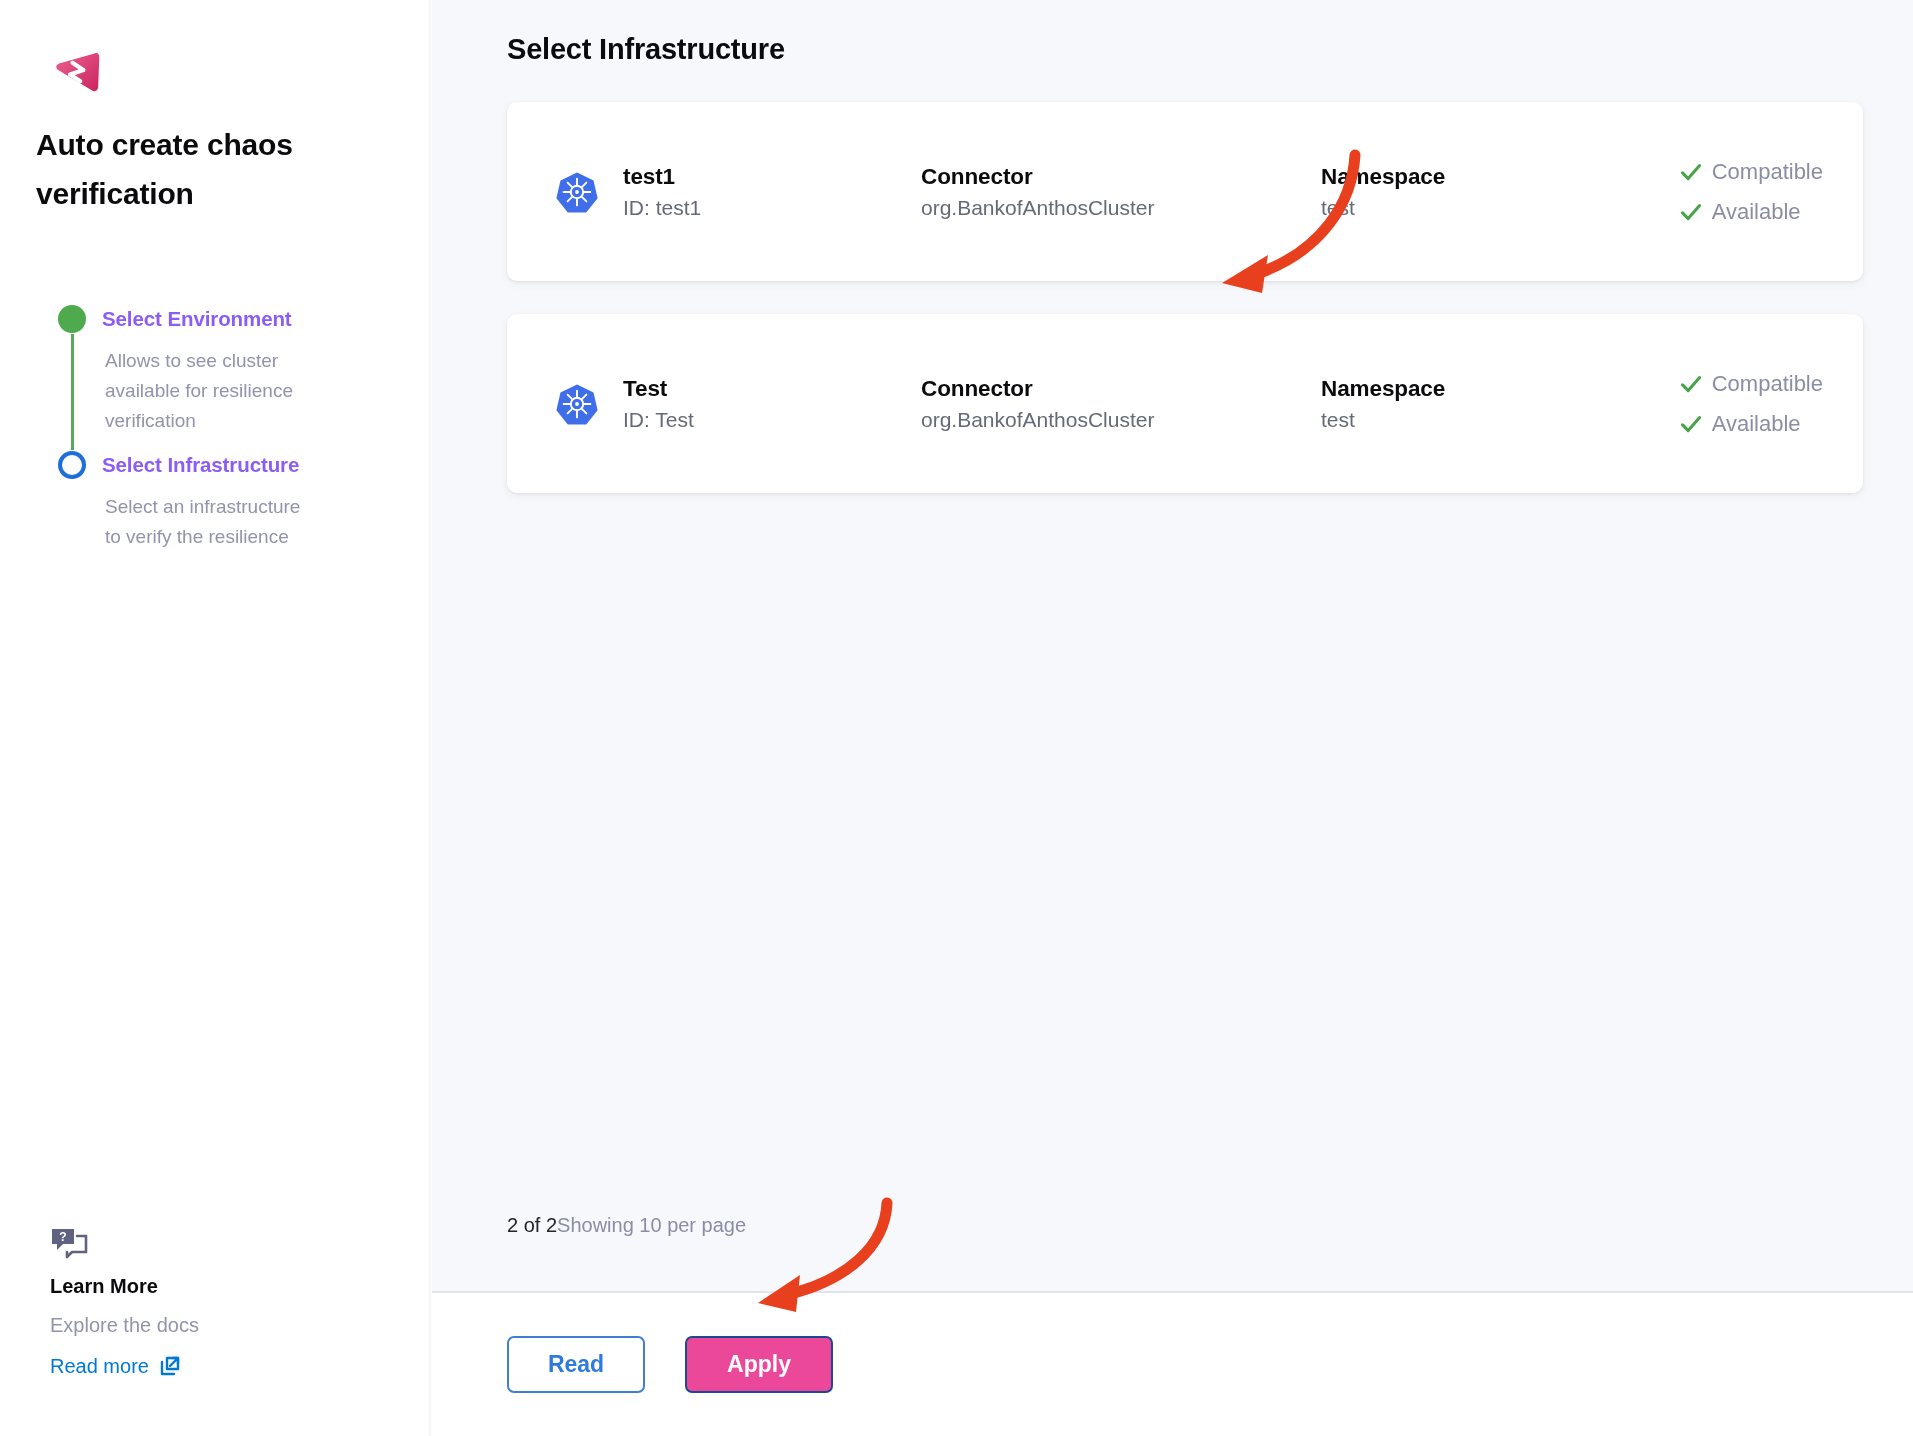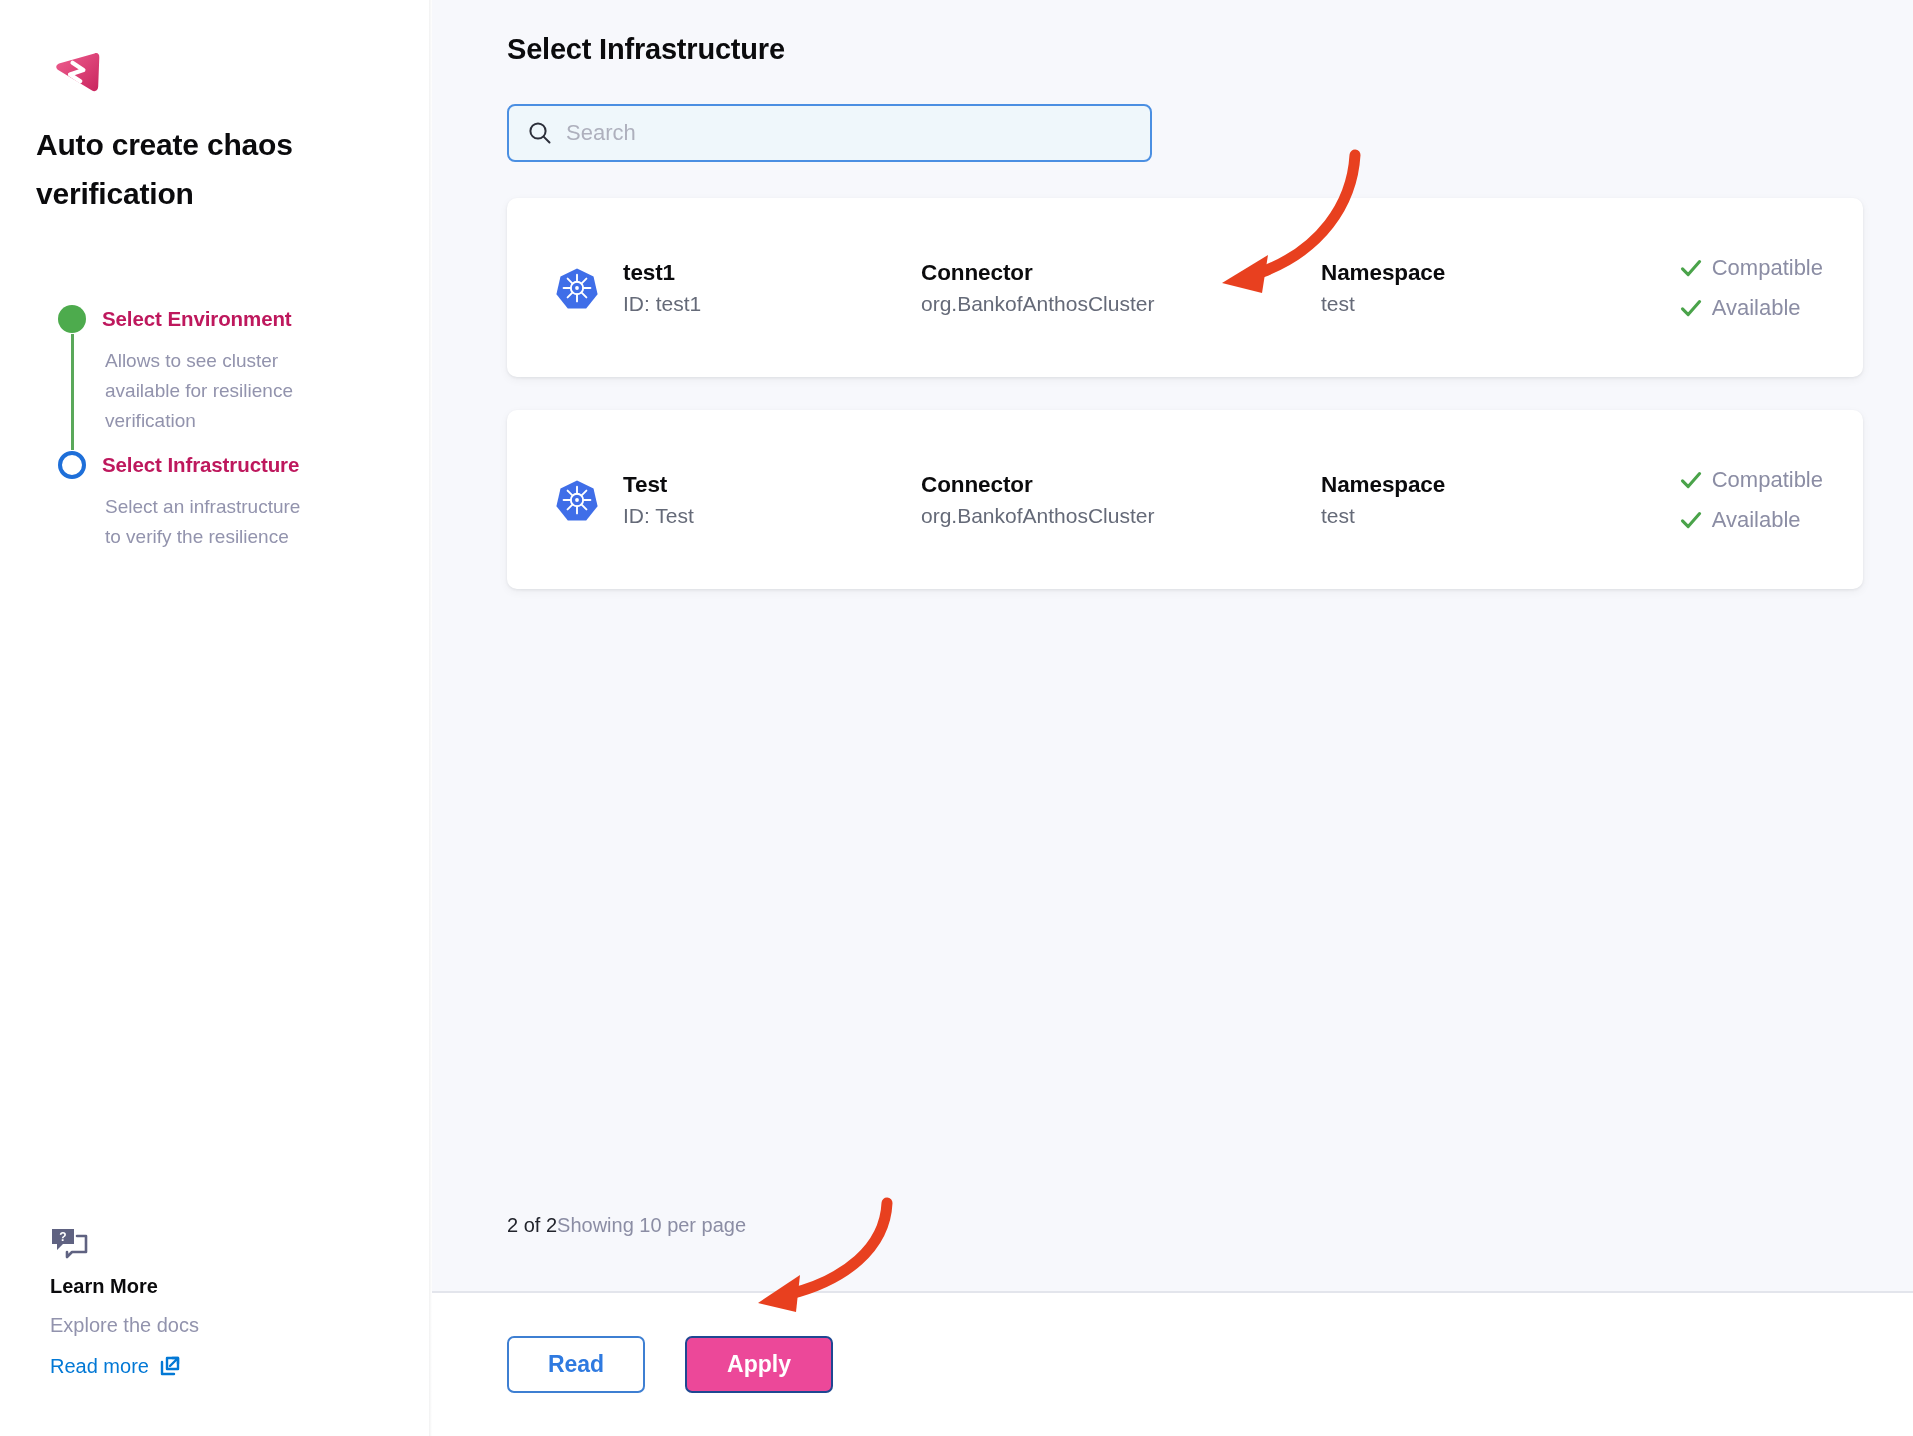--- a/index.html
+++ b/index.html
@@ -47,21 +47,21 @@
   }
 
   
   .steps { margin-top: 86px; position: relative; padding-left: 22px; }
   .step { position: relative; }
   .step-head { display: flex; align-items: center; gap: 16px; height: 30px; }
   .bullet { width: 28px; height: 28px; border-radius: 50%; flex: 0 0 28px; }
   .bullet.done { background: #4dab4d; }
   .bullet.current { background: #ffffff; border: 4px solid #1e6fd9; }
   .step-label {
-    font-size: 20.5px; font-weight: bold; color: #be185d; letter-spacing: -0.1px;
+    font-size: 20.5px; font-weight: bold; color: #8b5cf6; letter-spacing: -0.1px;
   }
   .step-body {
     margin-left: 13px;
     padding: 12px 0 14px 31px;
     font-size: 19px; line-height: 30px;
     color: #9293ad;
     max-width: 248px;
   }
   .step-body.with-line { border-left: 3px solid #5aa85a; }
   .step-body.no-line { border-left: 3px solid transparent; }
@@ -262,27 +262,20 @@
     </div>
 
   </aside>
 
   <section class="main">
 
     <div class="main-scroll">
 
       <h2 class="page-title">Select Infrastructure</h2>
 
-      <div class="search-box">
-        <svg class="search-icon" viewBox="0 0 26 26">
-          <circle cx="11" cy="11" r="7.6" fill="none" stroke="#2c2f3a" stroke-width="2"></circle>
-          <line x1="16.6" y1="16.6" x2="22.5" y2="22.5" stroke="#2c2f3a" stroke-width="2" stroke-linecap="round"></line>
-        </svg>
-        <input class="search-input" type="text" placeholder="Search" style="">
-      </div>
 
       <div class="card-list">
 
         <div class="infra-card">
           <svg class="k8s-icon" viewBox="0 0 44 44">
             <path d="M22 2.5 L38.5 10.4 L42.6 28.2 L31.2 42.4 L12.8 42.4 L1.4 28.2 L5.5 10.4 Z" fill="#3f6ee8"></path>
             <g fill="none" stroke="#ffffff" stroke-width="1.9" stroke-linecap="round">
               <circle cx="22" cy="22" r="6.2"></circle>
               <circle cx="22" cy="22" r="1.9" fill="#ffffff" stroke="none"></circle>
               <line x1="22" y1="8.6" x2="22" y2="15.8"></line>

